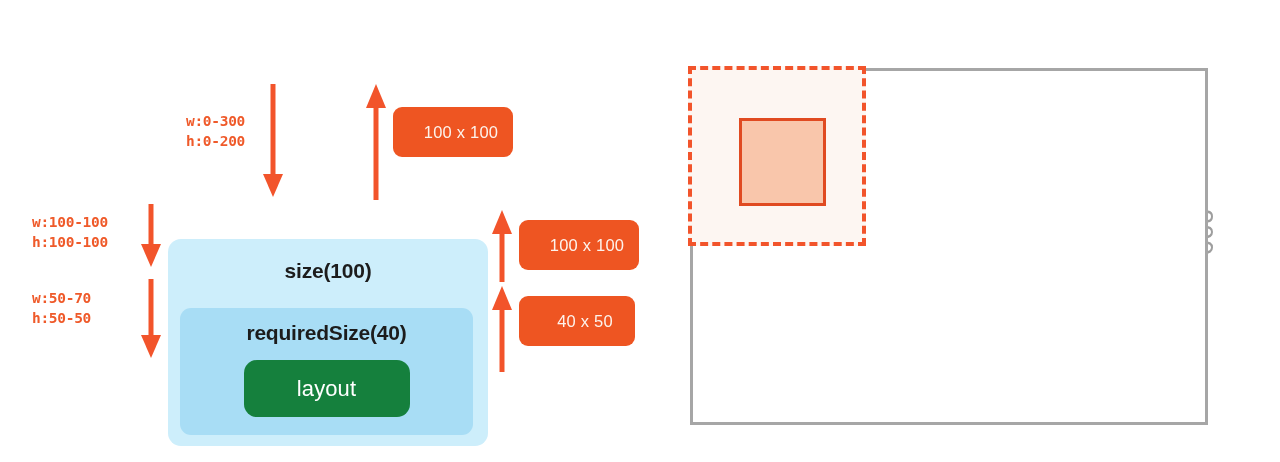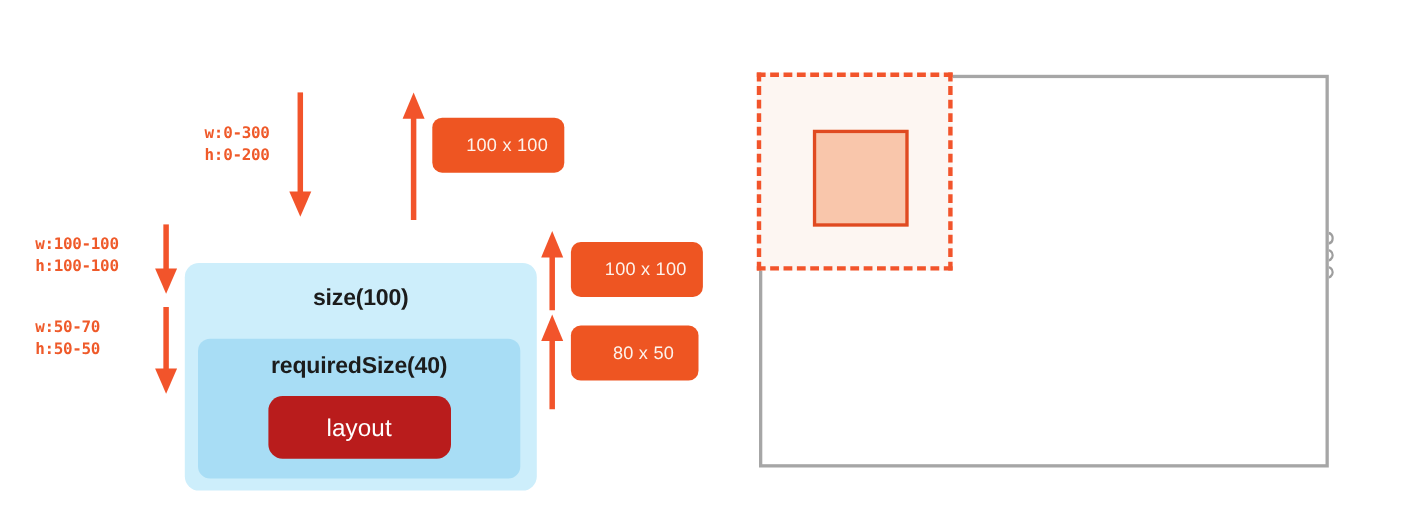--- a/index.html
+++ b/index.html
@@ -73,21 +73,21 @@
   .title-size   { top: 20px;  font-size: 21px; }
   .title-req    { top: 13px;  font-size: 21px; }
 
   .layout-btn {
     position: absolute;
     left: 50%;
     transform: translateX(-50%);
     top: 52px;
     width: 166px;
     height: 57px;
-    background: #b91c1c;
+    background: #15803d;
     border-radius: 13px;
     display: flex;
     align-items: center;
     justify-content: center;
     color: #ffffff;
     font-size: 22px;
     font-weight: 400;
     letter-spacing: 0.1px;
     border: none;
     padding: 0;
@@ -233,21 +233,21 @@
 
   <div class="arrow" style="left:491px; top:286px;">
     <svg width="22" height="86" viewBox="0 0 22 86">
       <line x1="11" y1="22" x2="11" y2="86" stroke="#f2542b" stroke-width="5"></line>
       <polygon points="11,0 1,24 21,24" fill="#f2542b"></polygon>
     </svg>
   </div>
 
   <div class="badge badge-b">100 x 100</div>
 
-  <div class="badge badge-c">80 x 50</div>
+  <div class="badge badge-c">40 x 50</div>
 
 
   <div class="dim-label dim-right">200</div>
 
   <div class="canvas-wrap">
     <div class="canvas-rect"></div>
 
     <div class="dashed-region">
 
       <div class="solid-square"></div>

